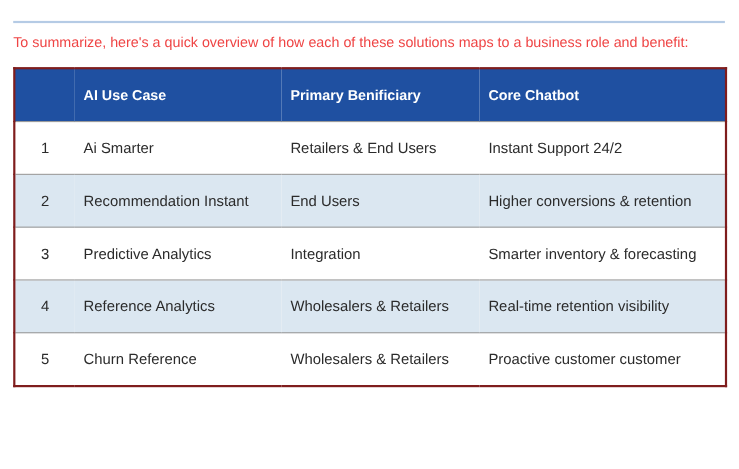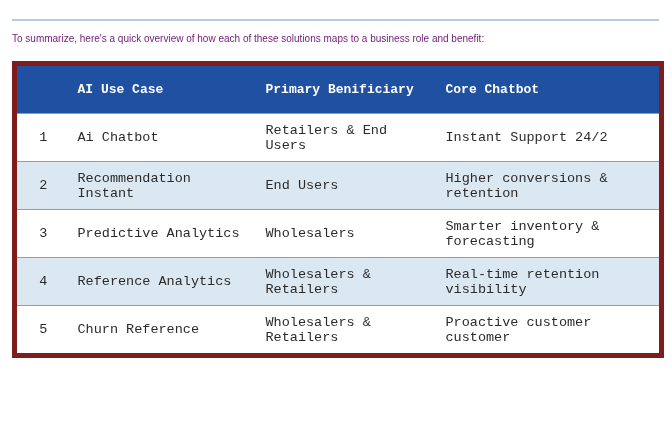--- a/index.html
+++ b/index.html
@@ -24,33 +24,32 @@
     margin: 6px 0 0 0;
     line-height: 30px;
   }
   .divider {
     height: 2px;
     background: #b5cbe5;
     border: none;
     margin: 13px 0 0 0;
   }
   .intro {
-    font-size: 10px;
+    font-size: 13px;
     line-height: 21px;
-    color: #701a75;
+    color: #ef4444;
     margin: 7px 0 0 0;
     max-width: 618px;
   }
   table.summary {
     border-collapse: collapse;
     table-layout: fixed;
     width: 647px;
     margin-top: 12px;
-    border: 5px solid #7f1d1d;
-    font-family: Liberation Mono, monospace;
+    border: 2px solid #7f1d1d;
   }
   col.c-num  { width: 55px; }
   col.c-use  { width: 188px; }
   col.c-ben  { width: 180px; }
   col.c-core { width: 224px; }
   thead th {
     background: #1f50a1;
     color: #ffffff;
     font-size: 13px;
     font-weight: bold;
@@ -97,34 +96,34 @@
       <tr>
         <th></th>
         <th>AI Use Case</th>
         <th>Primary Benificiary</th>
         <th>Core Chatbot</th>
       </tr>
     </thead>
     <tbody>
       <tr>
         <td class="num">1</td>
-        <td>Ai Chatbot</td>
+        <td>Ai Smarter</td>
         <td>Retailers &amp; End Users</td>
         <td>Instant Support 24/2</td>
       </tr>
       <tr class="stripe">
         <td class="num">2</td>
         <td>Recommendation Instant</td>
         <td>End Users</td>
         <td>Higher conversions &amp; retention</td>
       </tr>
       <tr>
         <td class="num">3</td>
         <td>Predictive Analytics</td>
-        <td>Wholesalers</td>
+        <td>Integration</td>
         <td>Smarter inventory &amp; forecasting</td>
       </tr>
       <tr class="stripe">
         <td class="num">4</td>
         <td>Reference Analytics</td>
         <td>Wholesalers &amp; Retailers</td>
         <td>Real-time retention visibility</td>
       </tr>
       <tr>
         <td class="num">5</td>

